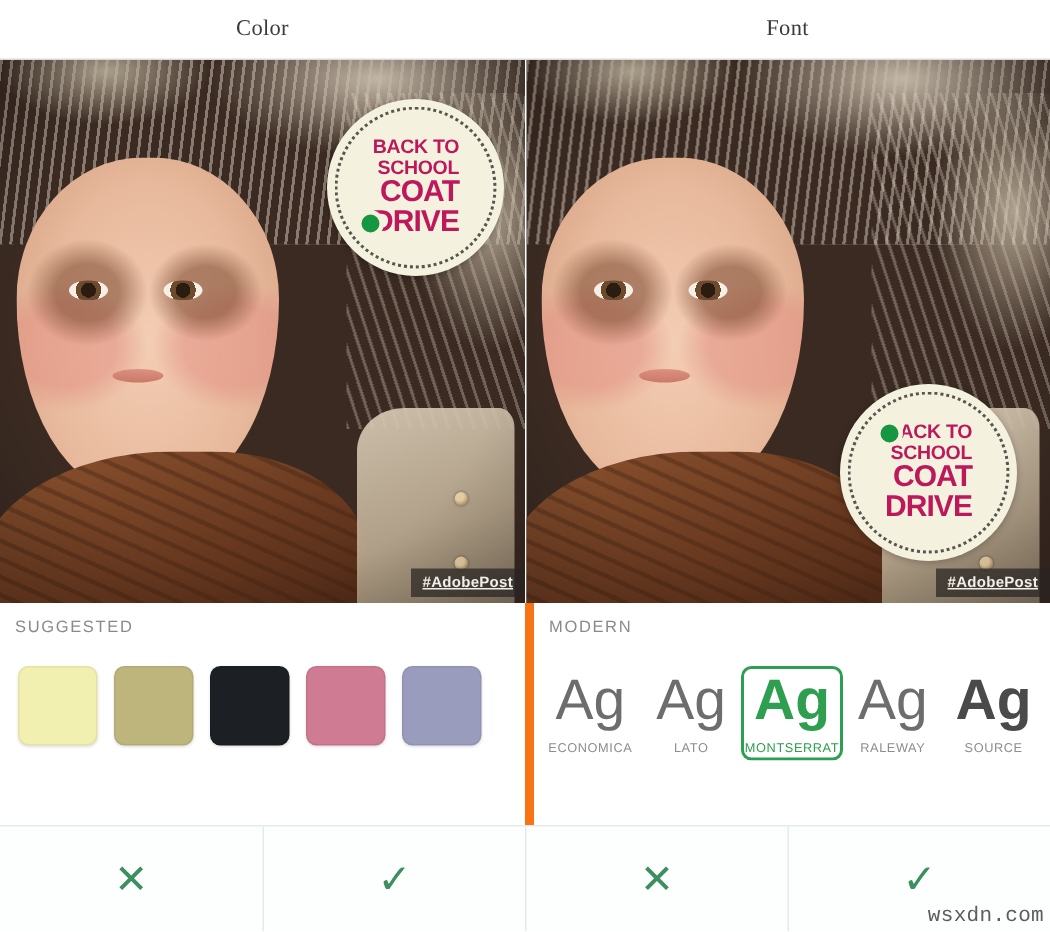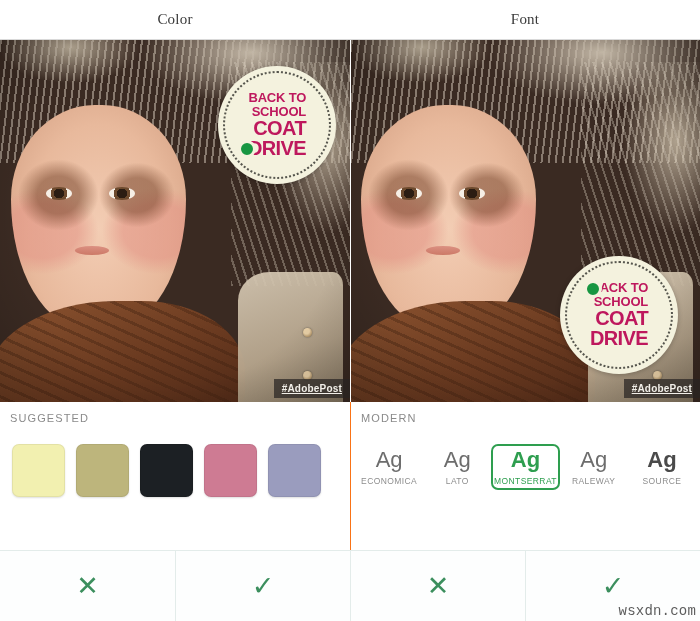--- a/index.html
+++ b/index.html
@@ -151,41 +151,41 @@
     background: rgba(40,36,34,.72);
     color: #f2efe9; font-size: 10px; font-weight: 700;
     padding: 4px 8px; letter-spacing: .2px;
     z-index: 4;
     text-decoration: underline;
   }
 
   
   .options { display: flex; width: 100%; height: 148px; background:#fff; }
   .option-col { width: 350px; padding: 10px 0 0 0; position: relative; }
-  .option-col + .option-col { border-left: 1px solid #f97316; }
+  .option-col + .option-col { border-left: 6px solid #f97316; }
   .section-label {
     font-size: 11px; color: #8a8a8a; letter-spacing: 1.1px;
     padding-left: 10px; margin-bottom: 20px;
   }
 
   .swatch-row { display: flex; align-items: flex-start; padding: 0 6px; gap: 0; }
   .swatch-cell { width: 64px; display: flex; justify-content: center; }
   .swatch {
     width: 53px; height: 53px; border-radius: 7px;
     box-shadow: inset 0 0 0 1px rgba(0,0,0,.06), 0 1px 2px rgba(0,0,0,.13);
   }
 
   .font-row { display: flex; align-items: flex-start; padding: 0 4px; }
   .font-cell {
     width: 70px; display: flex; flex-direction: column;
     align-items: center; justify-content: flex-start;
     padding: 4px 0 4px 0; border-radius: 7px;
   }
   .font-cell.selected { box-shadow: inset 0 0 0 2px #2e9e4f; }
-  .font-ag { font-size: 22px; line-height: 1.05; color: #6d6d6d; }
+  .font-ag { font-size: 38px; line-height: 1.05; color: #6d6d6d; }
   .font-ag.thin  { font-weight: 300; }
   .font-ag.bold  { font-weight: 700; color:#4a4a4a; }
   .font-cell.selected .font-ag { color: #2e9e4f; font-weight: 700; }
   .font-name {
     font-size: 8.5px; color: #8d8d8d; letter-spacing: .4px;
     margin-top: 5px; white-space: nowrap;
   }
   .font-cell.selected .font-name { color: #2e9e4f; }
 
   

